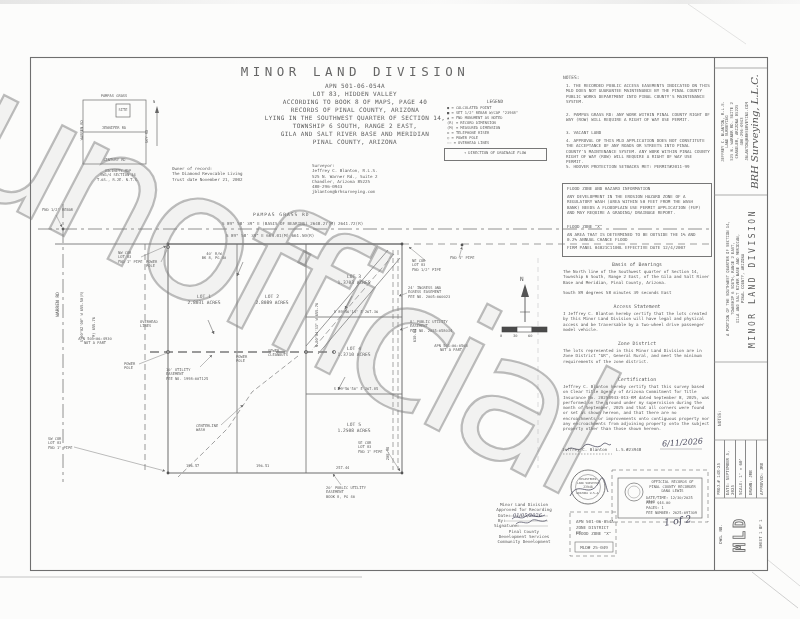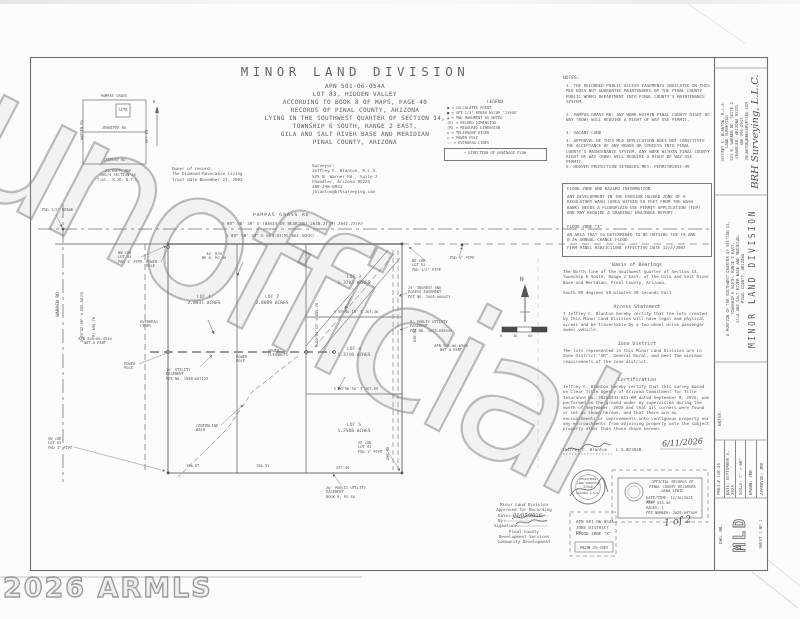--- a/index.html
+++ b/index.html
@@ -416,15 +416,14 @@
   </div>
   <div class="sbb" style="top:498px;height:72px">
     <div class="sbr" style="top:72px;width:72px;justify-content:space-around">
       <div style="font-size:4px">DWG. NO.</div>
       <div class="outline-letters">MLD</div>
       <div style="font-size:4px">SHEET 1 OF 1</div>
     </div>
   </div>
 
   <div id="wm">unofficial</div>
-  <div id="armls">2026 ARMLS</div>
 
 </div>
 
 </body></html>

